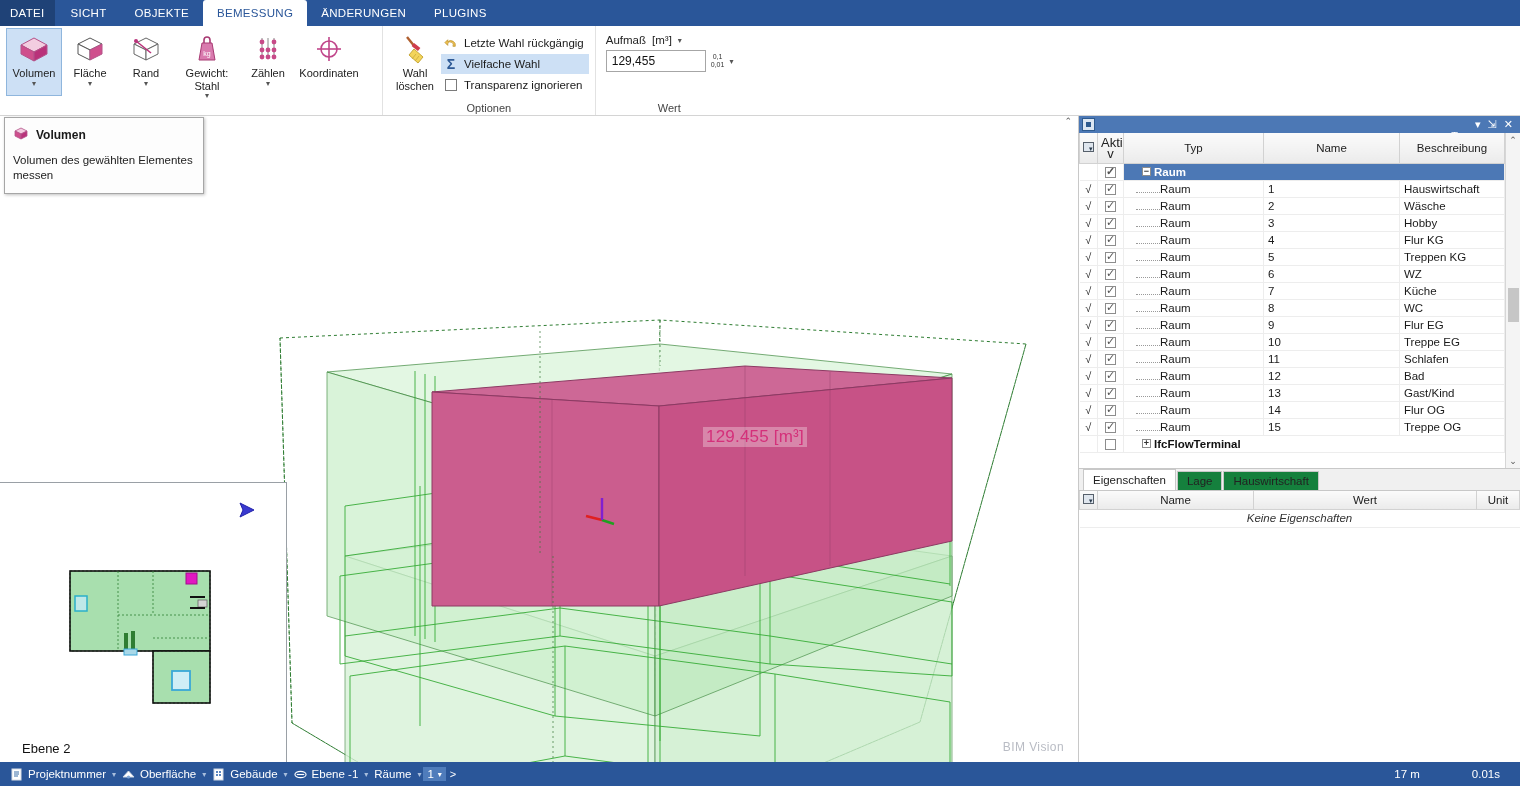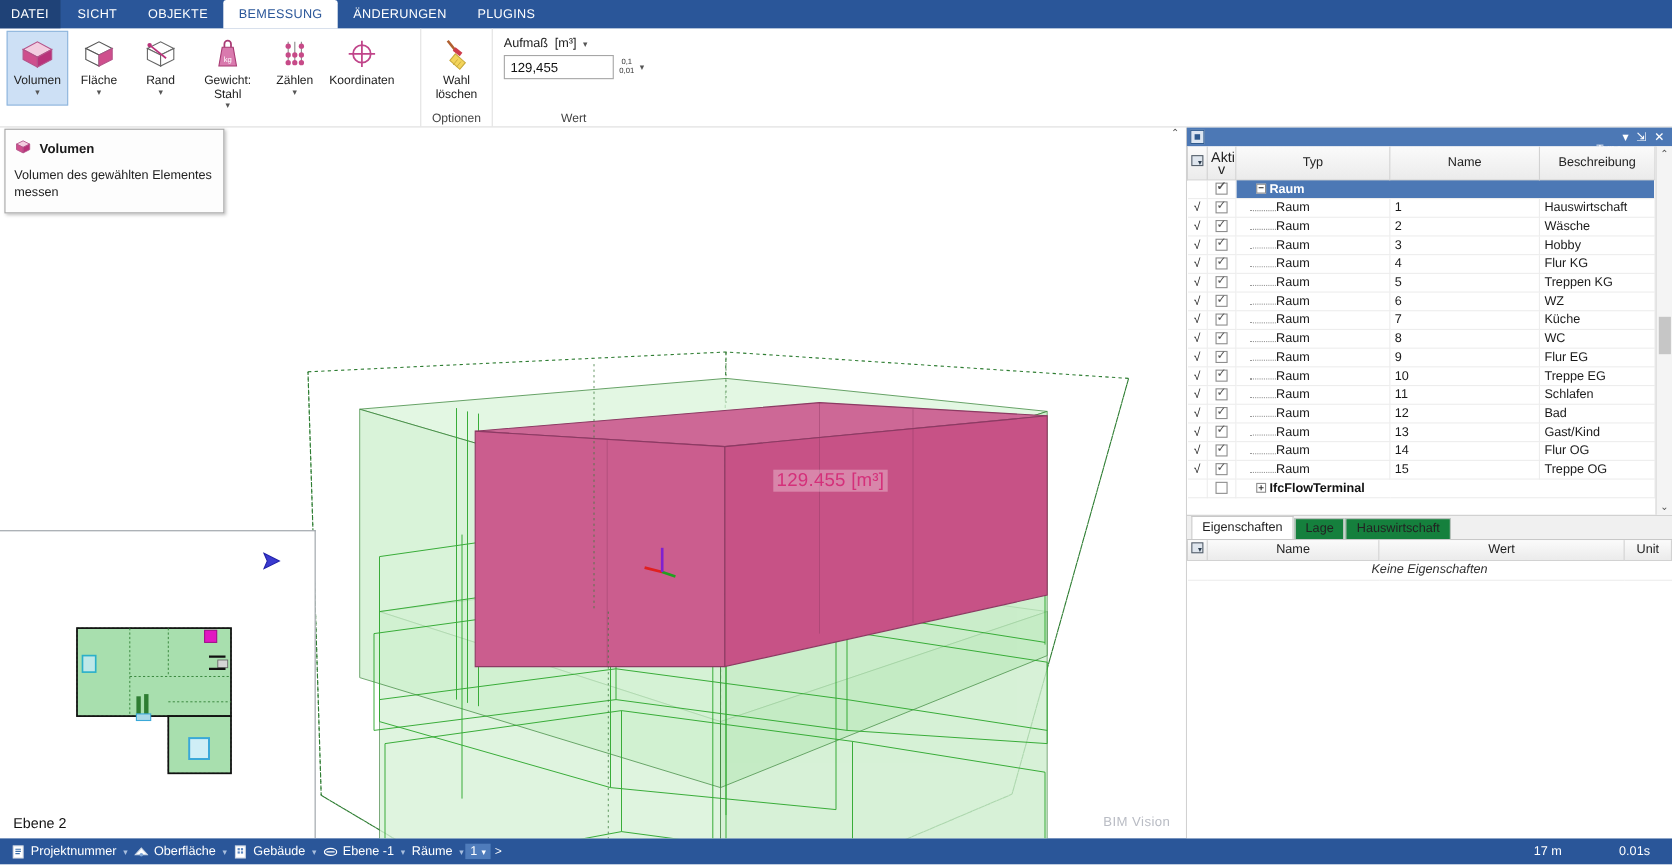--- a/index.html
+++ b/index.html
@@ -100,21 +100,21 @@
   .bim-watermark {
     position: absolute; right: 14px; bottom: 8px; color: #b9bcc4; font-size: 12px; letter-spacing: .4px;
   }
 
   
   .miniplan {
     position: absolute; left: 0; bottom: 0; width: 287px; height: 280px;
     background: #ffffff; border-top: 1px solid #9aa0a6; border-right: 1px solid #9aa0a6;
   }
   .miniplan-label {
-    position: absolute; left: 12px; bottom: 6px; font-size: 13px; color: #111;
+    position: absolute; left: 22px; bottom: 6px; font-size: 13px; color: #111;
   }
   .front-label {
     position: absolute; left: 268px; top: 596px; font-size: 12.5px; color: #111;
     writing-mode: vertical-rl; transform: rotate(180deg); letter-spacing: .2px;
   }
 
   
   .rightpanel { width: 442px; display: flex; flex-direction: column; background: #f0f0f0; border-left: 1px solid #c8c8c8; }
 
   .panel-title {
@@ -322,20 +322,40 @@
               <rect x="14" y="12" width="8" height="4" fill="#cf3d4c" transform="rotate(38 18 14)"></rect>
               <path d="M16 16 l9 8 -5 6 -9 -8 z" fill="#f3d45a" stroke="#c8a93a" stroke-width="1"></path>
               <line x1="18" y1="21" x2="14" y2="26" stroke="#c8a93a" stroke-width=".8"></line>
               <line x1="21" y1="23" x2="17" y2="28" stroke="#c8a93a" stroke-width=".8"></line>
             </svg>
           </span>
           <span class="lbl">Wahl</span>
           <span class="lbl" style="margin-top:0">löschen</span>
         </div>
 
+        <div class="optcol">
+          <div class="optrow">
+            <span class="oico">
+              <svg viewBox="0 0 16 16" width="15" height="15">
+                <path d="M12 11 A5 5 0 0 0 4 6 L4 4 L1 7 L4 10 L4 8 A3 3 0 0 1 9.5 11 z" fill="#f0c04c" stroke="#b8902f" stroke-width=".8"></path>
+              </svg>
+            </span>
+            <span>Letzte Wahl rückgängig</span>
+          </div>
+          <div class="optrow sel">
+            <span class="oico" style="color:#2e5a96;font-size:14px;font-weight:bold;">Σ</span>
+            <span>Vielfache Wahl</span>
+          </div>
+          <div class="optrow">
+            <span class="oico">
+                <span class="cbox"></span>
+              </span>
+            <span>Transparenz ignorieren</span>
+          </div>
+        </div>
       </div>
       <div class="rgroup-title">Optionen</div>
     </div>
 
     <div class="rgroup" style="width:148px;">
       <div class="rgroup-body" style="flex-direction:column;">
         <div class="wert-top">
           <span>Aufmaß</span>
           <span>[m³]</span>
           <span class="mini-caret">▾</span>

